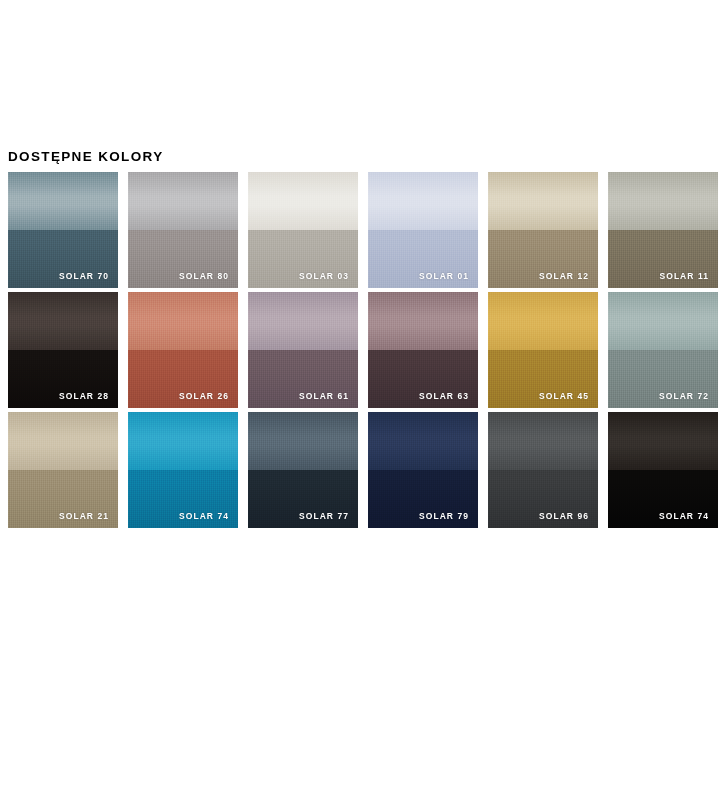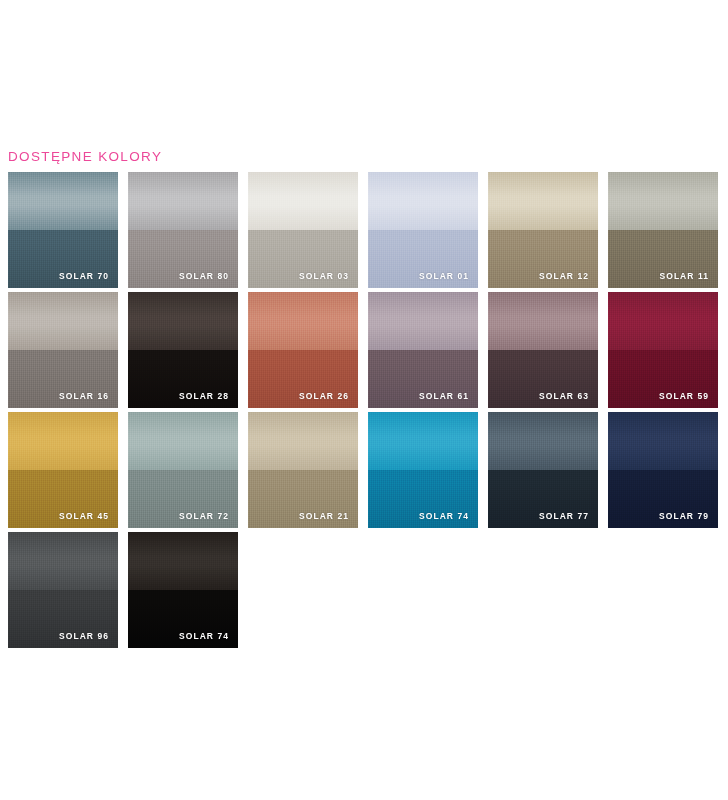--- a/index.html
+++ b/index.html
@@ -21,23 +21,23 @@
     height: 800px;
     background: #ffffff;
     box-sizing: border-box;
   }
 
   .section-heading {
     position: absolute;
     left: 8px;
     top: 138px;
     font-size: 13.5px;
-    font-weight: normal;
+    font-weight: bold;
     letter-spacing: 1.35px;
-    color: #ec4899;
+    color: #000000;
     text-transform: uppercase;
     white-space: nowrap;
   }
 
   .swatch-grid {
     position: absolute;
     left: 8px;
     top: 172px;
     width: 712px;
     display: grid;
@@ -142,26 +142,20 @@
         <div class="swatch-texture"></div>
         <span class="swatch-label">SOLAR 12</span>
       </div>
       <div class="swatch">
         <div class="swatch-top" style="background: linear-gradient(rgb(174, 174, 163) 0%, rgb(195, 195, 186) 42%, rgb(195, 195, 186) 58%, rgb(174, 174, 163) 100%);"></div>
         <div class="swatch-bottom" style="background: linear-gradient(rgb(126, 117, 97) 0%, rgb(126, 117, 97) 22%, rgb(115, 106, 87) 100%);"></div>
         <div class="swatch-texture"></div>
         <span class="swatch-label">SOLAR 11</span>
       </div>
       <div class="swatch">
-        <div class="swatch-top" style="background: linear-gradient(rgb(167, 159, 151) 0%, rgb(189, 183, 176) 42%, rgb(189, 183, 176) 58%, rgb(167, 159, 151) 100%);"></div>
-        <div class="swatch-bottom" style="background: linear-gradient(rgb(127, 120, 116) 0%, rgb(127, 120, 116) 22%, rgb(116, 109, 105) 100%);"></div>
-        <div class="swatch-texture"></div>
-        <span class="swatch-label">SOLAR 16</span>
-      </div>
-      <div class="swatch">
         <div class="swatch-top" style="background: linear-gradient(rgb(56, 48, 45) 0%, rgb(74, 64, 60) 42%, rgb(74, 64, 60) 58%, rgb(56, 48, 45) 100%);"></div>
         <div class="swatch-bottom" style="background: linear-gradient(rgb(21, 17, 15) 0%, rgb(21, 17, 15) 22%, rgb(13, 10, 9) 100%);"></div>
         <div class="swatch-texture"></div>
         <span class="swatch-label">SOLAR 28</span>
       </div>
       <div class="swatch">
         <div class="swatch-top" style="background: linear-gradient(rgb(194, 122, 99) 0%, rgb(208, 138, 116) 42%, rgb(208, 138, 116) 58%, rgb(194, 122, 99) 100%);"></div>
         <div class="swatch-bottom" style="background: linear-gradient(rgb(168, 84, 64) 0%, rgb(168, 84, 64) 22%, rgb(155, 74, 56) 100%);"></div>
         <div class="swatch-texture"></div>
         <span class="swatch-label">SOLAR 26</span>
@@ -172,26 +166,20 @@
         <div class="swatch-texture"></div>
         <span class="swatch-label">SOLAR 61</span>
       </div>
       <div class="swatch">
         <div class="swatch-top" style="background: linear-gradient(rgb(142, 116, 121) 0%, rgb(166, 140, 144) 42%, rgb(166, 140, 144) 58%, rgb(142, 116, 121) 100%);"></div>
         <div class="swatch-bottom" style="background: linear-gradient(rgb(74, 56, 60) 0%, rgb(74, 56, 60) 22%, rgb(61, 46, 51) 100%);"></div>
         <div class="swatch-texture"></div>
         <span class="swatch-label">SOLAR 63</span>
       </div>
       <div class="swatch">
-        <div class="swatch-top" style="background: linear-gradient(rgb(127, 28, 54) 0%, rgb(142, 31, 60) 42%, rgb(142, 31, 60) 58%, rgb(127, 28, 54) 100%);"></div>
-        <div class="swatch-bottom" style="background: linear-gradient(rgb(106, 17, 40) 0%, rgb(106, 17, 40) 22%, rgb(93, 14, 35) 100%);"></div>
-        <div class="swatch-texture"></div>
-        <span class="swatch-label">SOLAR 59</span>
-      </div>
-      <div class="swatch">
         <div class="swatch-top" style="background: linear-gradient(rgb(205, 165, 73) 0%, rgb(220, 180, 87) 42%, rgb(220, 180, 87) 58%, rgb(205, 165, 73) 100%);"></div>
         <div class="swatch-bottom" style="background: linear-gradient(rgb(167, 131, 47) 0%, rgb(167, 131, 47) 22%, rgb(154, 120, 40) 100%);"></div>
         <div class="swatch-texture"></div>
         <span class="swatch-label">SOLAR 45</span>
       </div>
       <div class="swatch">
         <div class="swatch-top" style="background: linear-gradient(rgb(147, 166, 164) 0%, rgb(169, 186, 184) 42%, rgb(169, 186, 184) 58%, rgb(147, 166, 164) 100%);"></div>
         <div class="swatch-bottom" style="background: linear-gradient(rgb(126, 140, 138) 0%, rgb(126, 140, 138) 22%, rgb(115, 128, 126) 100%);"></div>
         <div class="swatch-texture"></div>
         <span class="swatch-label">SOLAR 72</span>

